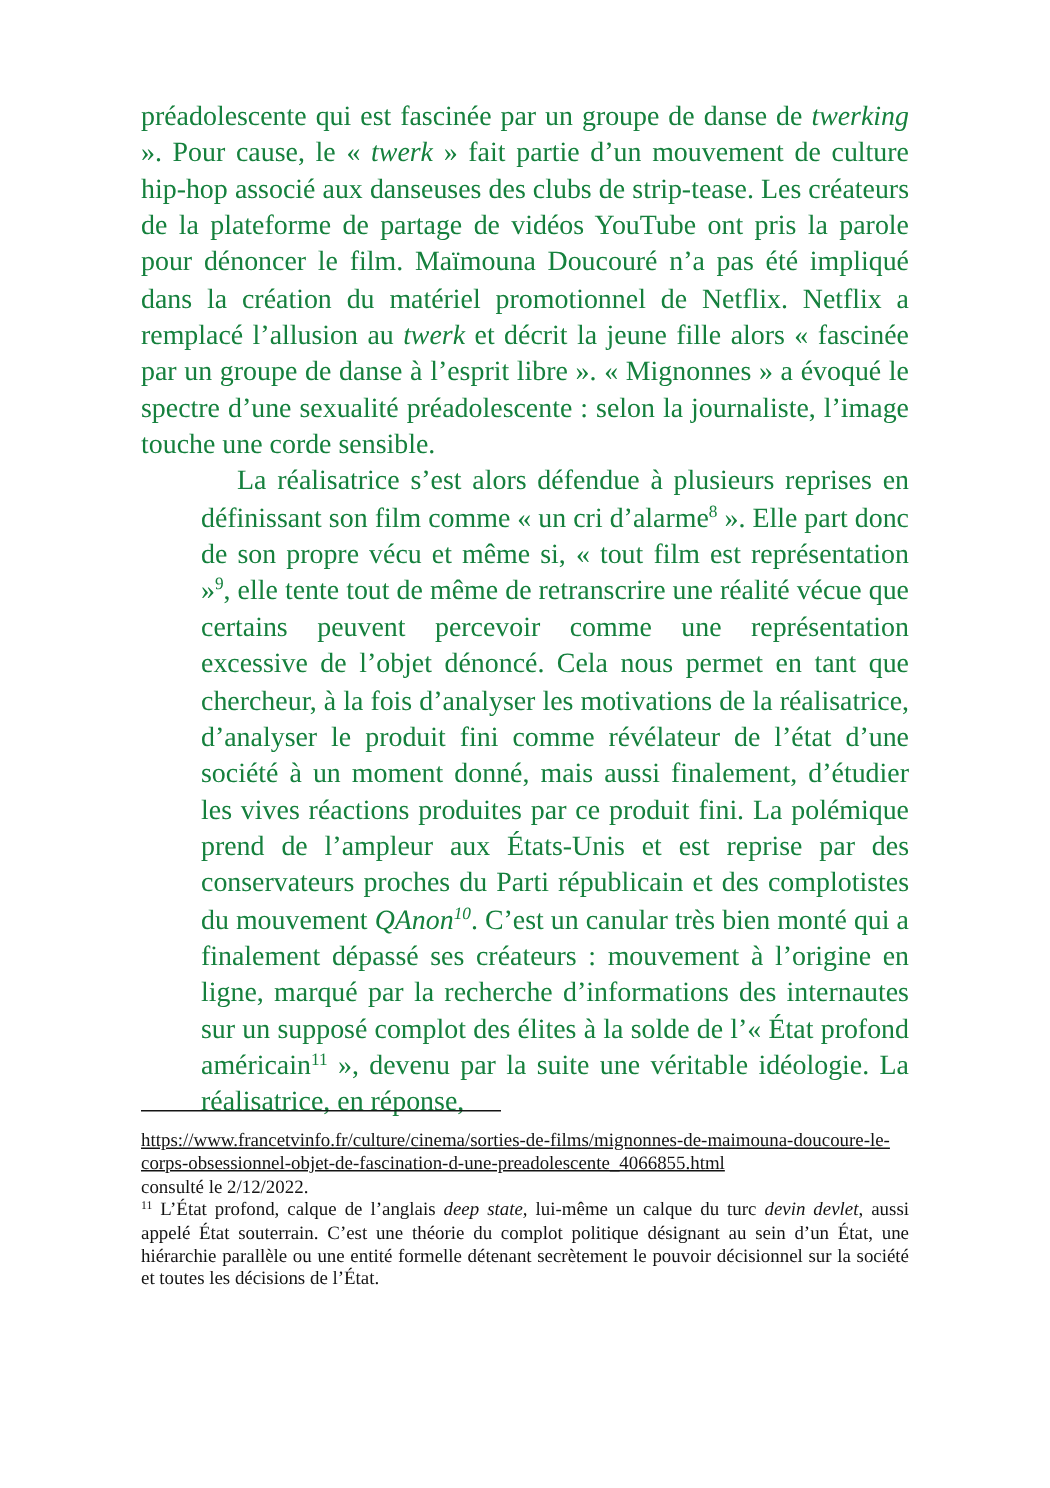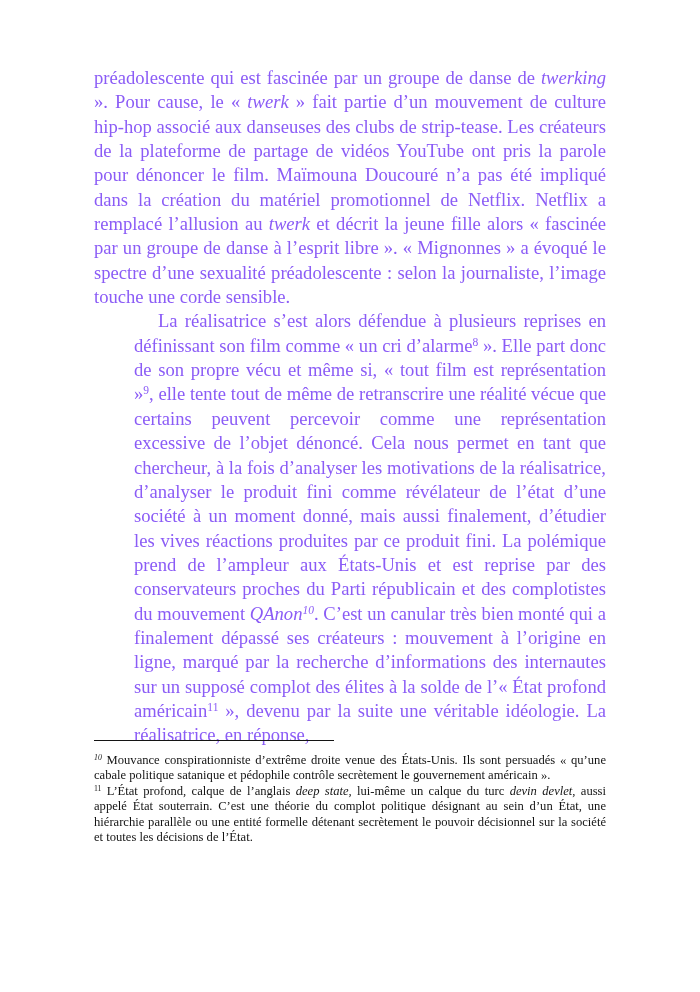--- a/index.html
+++ b/index.html
@@ -1,19 +1,19 @@
 <!DOCTYPE html>
 <html><head>
 <meta charset="utf-8">
 <style>
   html, body { margin: 0; padding: 0; background: #ffffff; }
   body { width: 700px; height: 992px; position: relative; overflow: hidden; }
   .page {
     position: absolute; left: 94px; top: 66px; width: 512px;
-    font-family: "Liberation Serif", serif; color: #8b5cf6;
+    font-family: "Liberation Serif", serif; color: #15803d;
   }
   .body-text {
     font-size: 18.6px; line-height: 24.35px; text-align: justify;
     margin: 0;
   }
   .body-text .indent { text-indent: 24px; margin-left: 40px; }
   .body-text p { margin: 0; }
   .body-text p.first { text-indent: 0; }
   sup { font-size: 0.62em; line-height: 0; vertical-align: 0.55em; }
   .sep {
@@ -35,15 +35,16 @@
 <div class="page">
   <div class="body-text">
     <p class="first"><span>préadolescente qui est fascinée par un groupe de danse de </span><em>twerking</em><span> ». Pour cause, le « </span><em>twerk</em><span> » fait partie d’un mouvement de culture hip-hop associé aux danseuses des clubs de strip-tease. Les créateurs de la plateforme de partage de vidéos YouTube ont pris la parole pour dénoncer le film. Maïmouna Doucouré n’a pas été impliqué dans la création du matériel promotionnel de Netflix. Netflix a remplacé l’allusion au </span><em>twerk</em><span> et décrit la jeune fille alors « fascinée par un groupe de danse à l’esprit libre ». « Mignonnes » a évoqué le spectre d’une sexualité préadolescente : selon la journaliste, l’image touche une corde sensible.</span></p>
     <p class="indent"><span>La réalisatrice s’est alors défendue à plusieurs reprises en définissant son film comme « un cri d’alarme</span><sup>8</sup><span> ». Elle part donc de son propre vécu et même si, « tout film est représentation »</span><sup>9</sup><span>, elle tente tout de même de retranscrire une réalité vécue que certains peuvent percevoir comme une représentation excessive de l’objet dénoncé. Cela nous permet en tant que chercheur, à la fois d’analyser les motivations de la réalisatrice, d’analyser le produit fini comme révélateur de l’état d’une société à un moment donné, mais aussi finalement, d’étudier les vives réactions produites par ce produit fini. La polémique prend de l’ampleur aux États-Unis et est reprise par des conservateurs proches du Parti républicain et des complotistes du mouvement </span><em>QAnon</em><sup><em>10</em></sup><span>. C’est un canular très bien monté qui a finalement dépassé ses créateurs : mouvement à l’origine en ligne, marqué par la recherche d’informations des internautes sur un supposé complot des élites à la solde de l’« État profond américain</span><sup>11</sup><span> », devenu par la suite une véritable idéologie. La réalisatrice, en réponse,</span></p>
   </div>
 </div>
 
 <div class="sep"></div>
 
 <div class="notes">
-  <p><sup><em>10</em></sup><span> Mouvance conspirationniste d’extrême droite venue des États-Unis. Ils sont persuadés « qu’une cabale politique satanique et pédophile contrôle secrètement le gouvernement américain ».</span></p>
+  <p class="url"><a>https://www.francetvinfo.fr/culture/cinema/sorties-de-films/mignonnes-de-maimouna-doucoure-le-corps-obsessionnel-objet-de-fascination-d-une-preadolescente_4066855.html</a></p>
+  <p>consulté le 2/12/2022.</p>
   <p><sup>11</sup><span> L’État profond, calque de l’anglais </span><em>deep state,</em><span> lui-même un calque du turc </span><em>devin devlet</em><span>, aussi appelé État souterrain. C’est une théorie du complot politique désignant au sein d’un État, une hiérarchie parallèle ou une entité formelle détenant secrètement le pouvoir décisionnel sur la société et toutes les décisions de l’État.</span></p>
 </div>
 
 </body></html>

